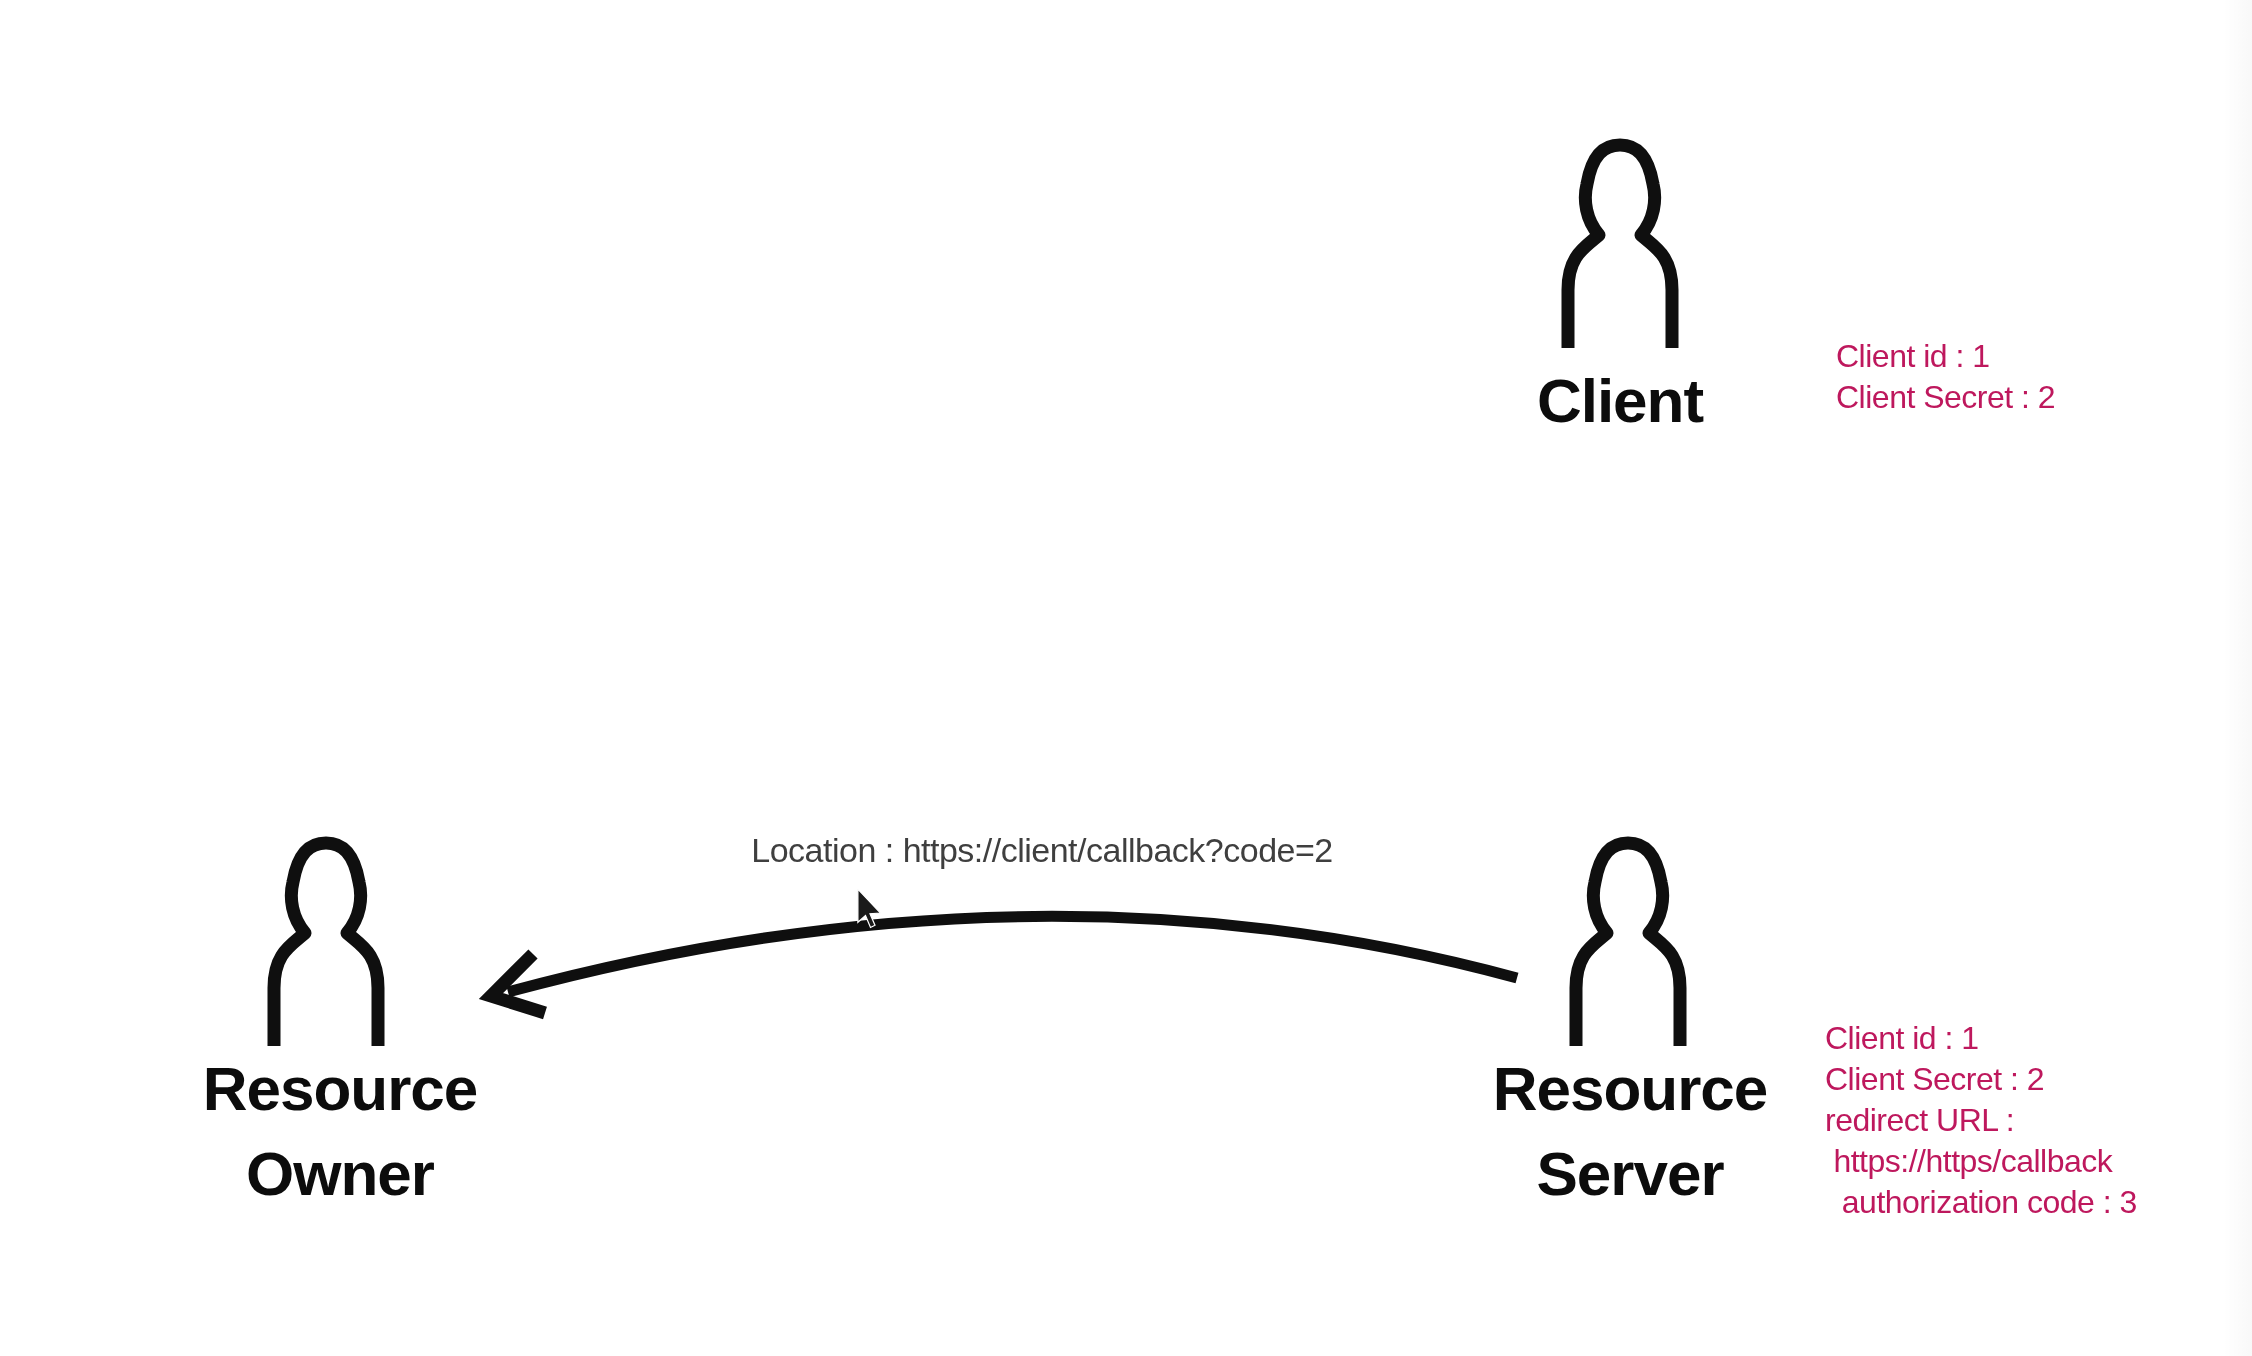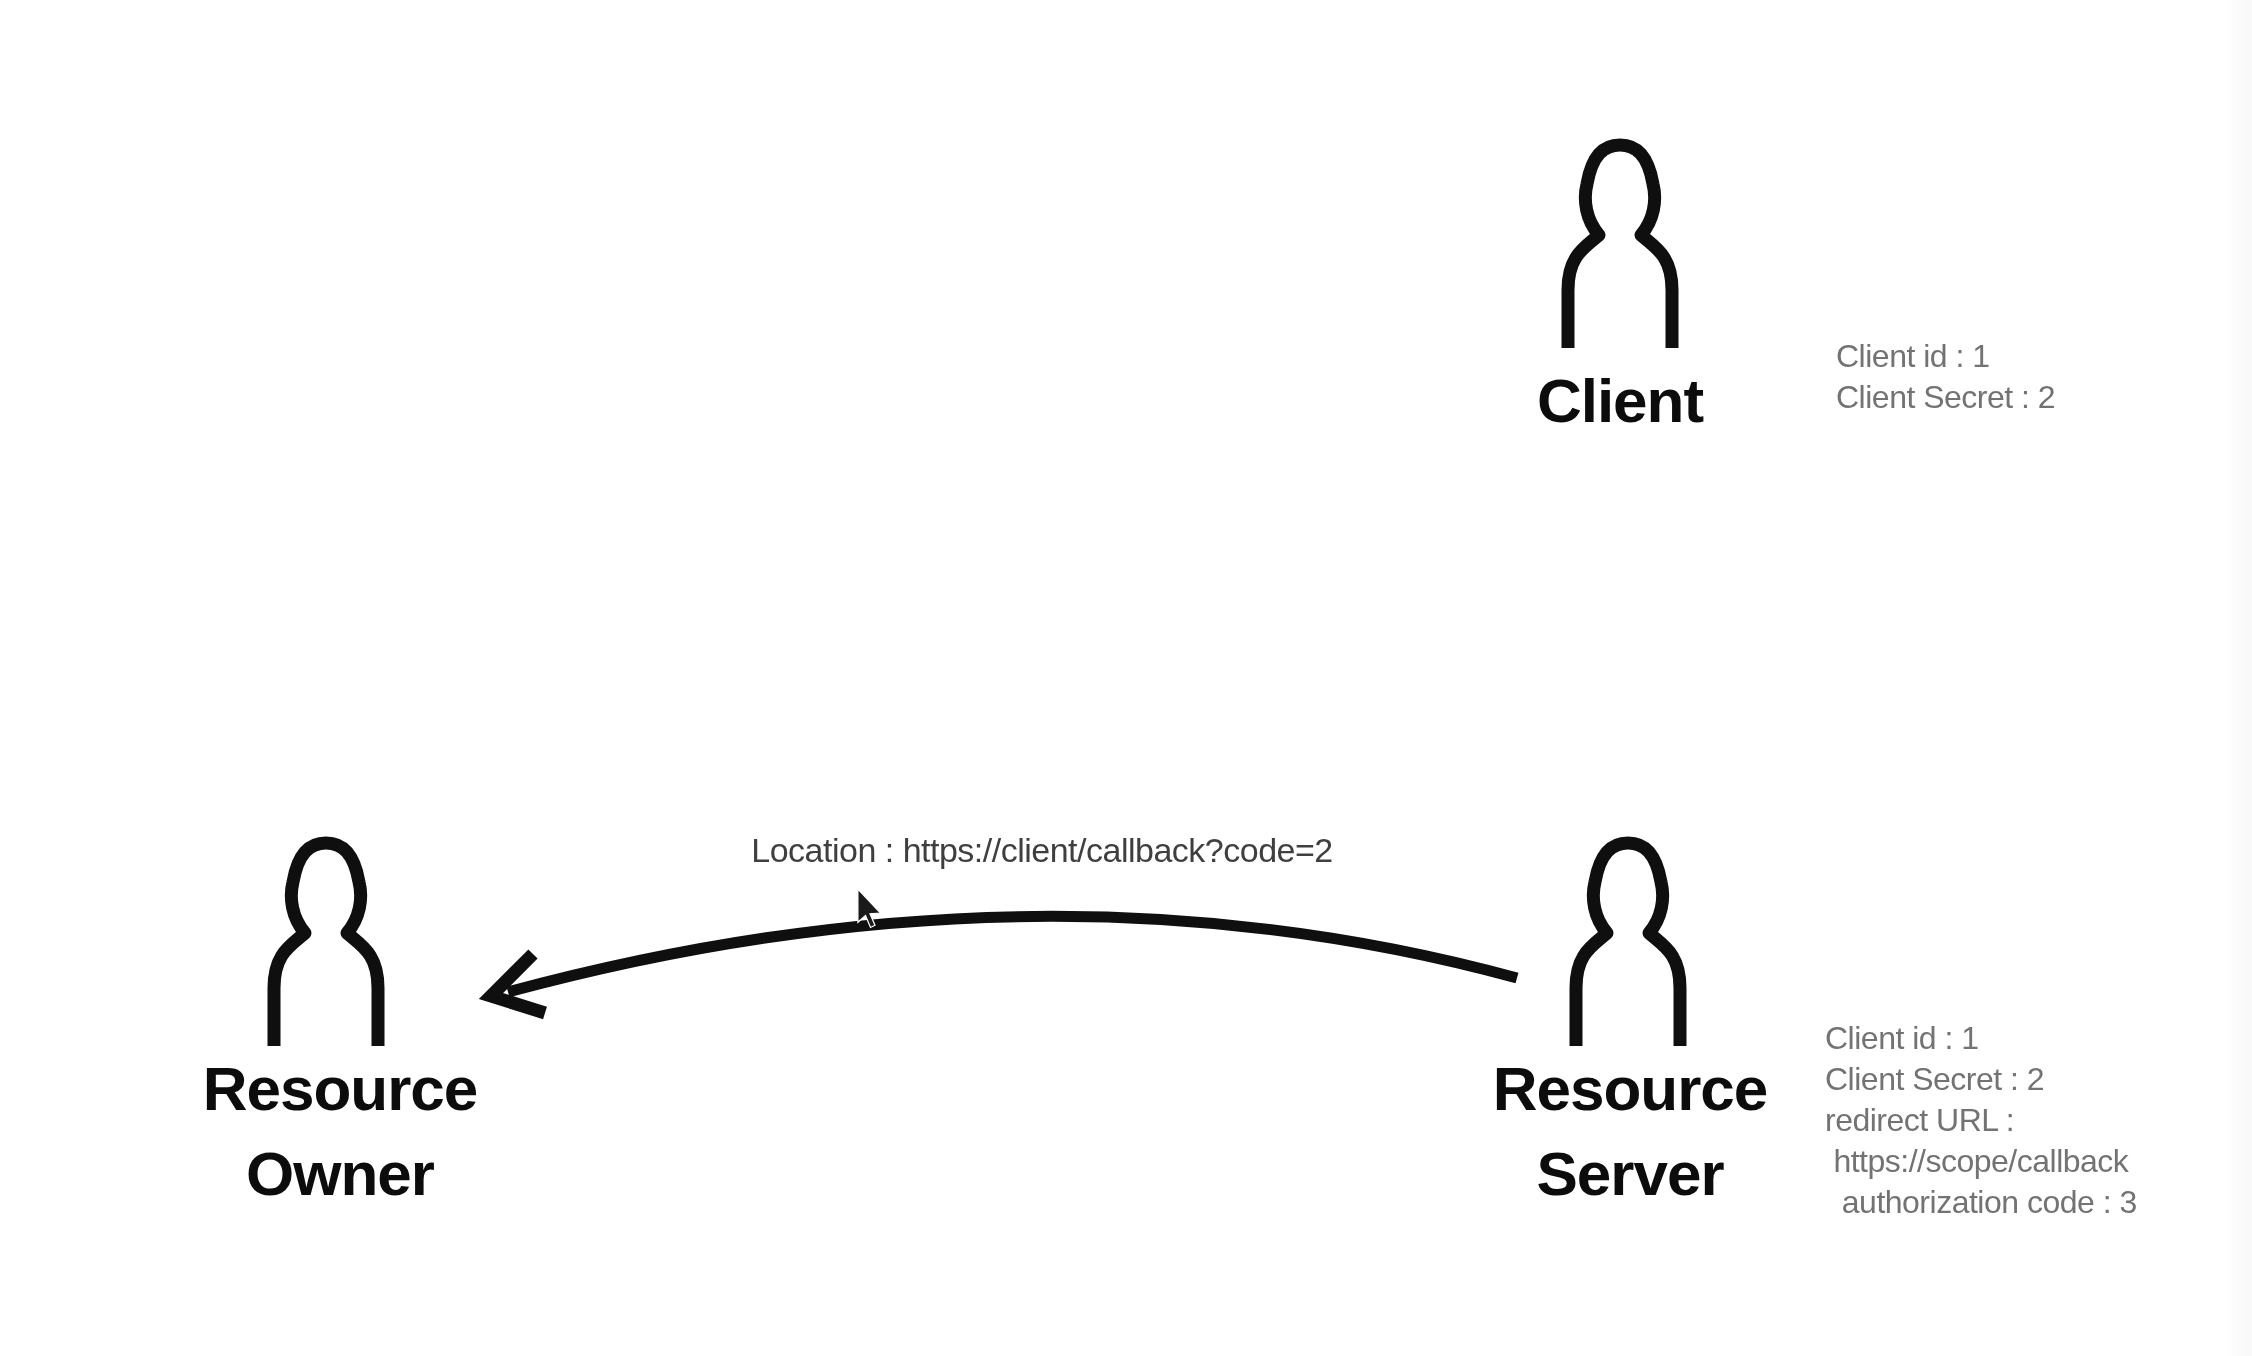--- a/index.html
+++ b/index.html
@@ -18,21 +18,21 @@
   .actor-label {
     font-size: 62px;
     font-weight: 700;
     line-height: 85px;
     letter-spacing: -1px;
     color: #0c0c0c;
     text-align: center;
     white-space: nowrap;
   }
   .annotation {
-    color: #737373;
+    color: #be185d;
     font-size: 32px;
     line-height: 41px;
     letter-spacing: -0.5px;
   }
   .annotation-line { white-space: pre; }
   .arrow-label {
     color: #3f3f3f;
     font-size: 34px;
     line-height: 44px;
     letter-spacing: -0.5px;
@@ -82,21 +82,21 @@
   </div>
   <div class="abs actor-label" style="left:1430px; top:1046px; width:400px;">
     <div>Resource</div>
     <div>Server</div>
   </div>
 
   <div class="abs annotation" style="left:1825px; top:1018px;">
     <div class="annotation-line">Client id : 1</div>
     <div class="annotation-line">Client Secret : 2</div>
     <div class="annotation-line">redirect URL :</div>
-    <div class="annotation-line"> https://scope/callback</div>
+    <div class="annotation-line"> https://https/callback</div>
     <div class="annotation-line">  authorization code : 3</div>
   </div>
 
   <svg class="overlay" width="2252" height="1356" viewBox="0 0 2252 1356">
     <path d="M 1517 978 Q 1040 848 508 992" stroke="#0f0f0f" stroke-width="11" fill="none" stroke-linecap="butt"></path>
     <path d="M 533 954 L 491 996 L 545 1013" stroke="#0f0f0f" stroke-width="13" fill="none" stroke-linejoin="miter" stroke-linecap="butt"></path>
   </svg>
 
   <div class="abs arrow-label" style="left:642px; top:828px; width:800px;">Location : https://client/callback?code=2</div>
 

